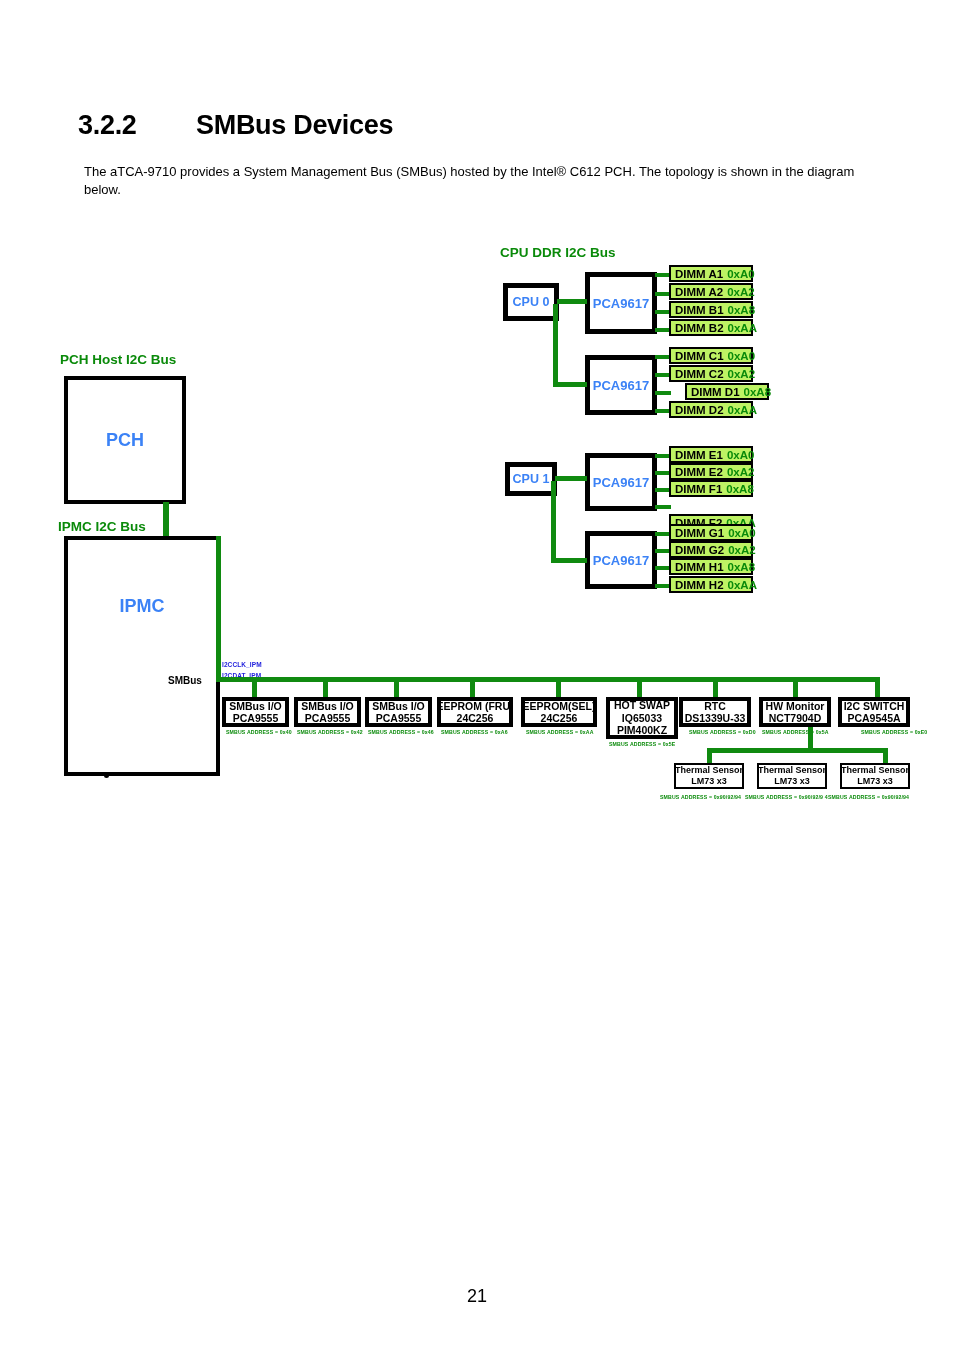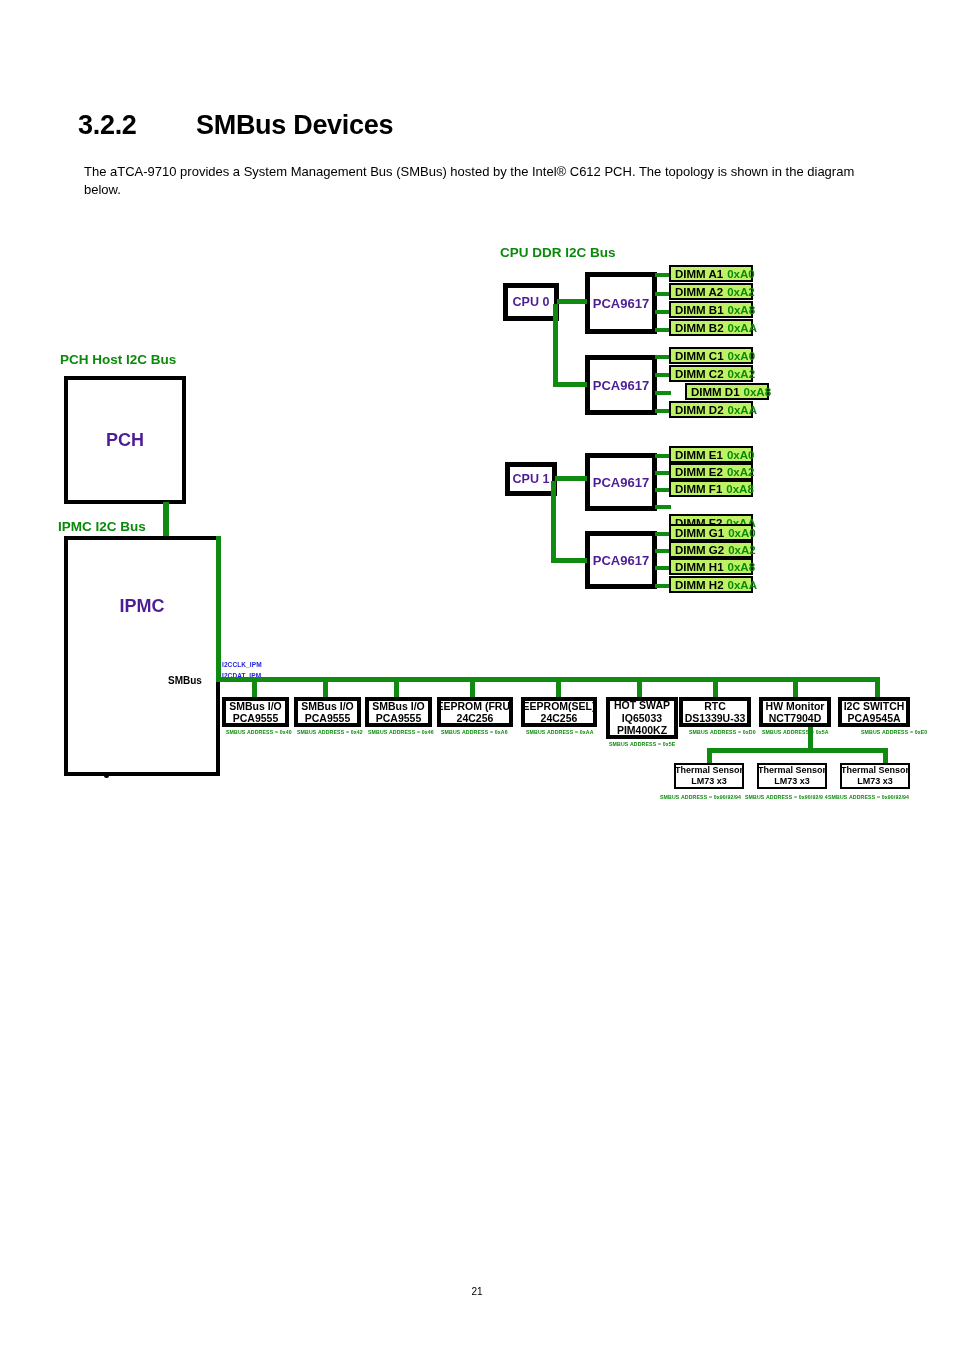--- a/index.html
+++ b/index.html
@@ -36,21 +36,21 @@
     font-size: 13px;
     line-height: 1.38;
   }
 
   .page-number {
     position: absolute;
     left: 0;
     top: 1286px;
     width: 954px;
     text-align: center;
-    font-size: 10px;
+    font-size: 18px;
   }
 
   
   .diagram {
     position: absolute;
     left: 0; top: 0;
     width: 954px;
     height: 1350px;
     padding-left: 32px;
   }
@@ -72,21 +72,21 @@
   
   .chip {
     position: absolute;
     background: #ffffff;
     border: 4px solid #000000;
     box-sizing: border-box;
     display: flex;
     align-items: center;
     justify-content: center;
     font-weight: bold;
-    color: #4c1d95;
+    color: #3b82f6;
   }
   .chip.big { font-size: 18px; }
   .chip.cpu { font-size: 12.5px; border-width: 5px; }
   .chip.mux { font-size: 13px; border-width: 5px; }
 
   
   .dimm {
     position: absolute;
     background: #bef264;
     border: 2.5px solid #000000;

